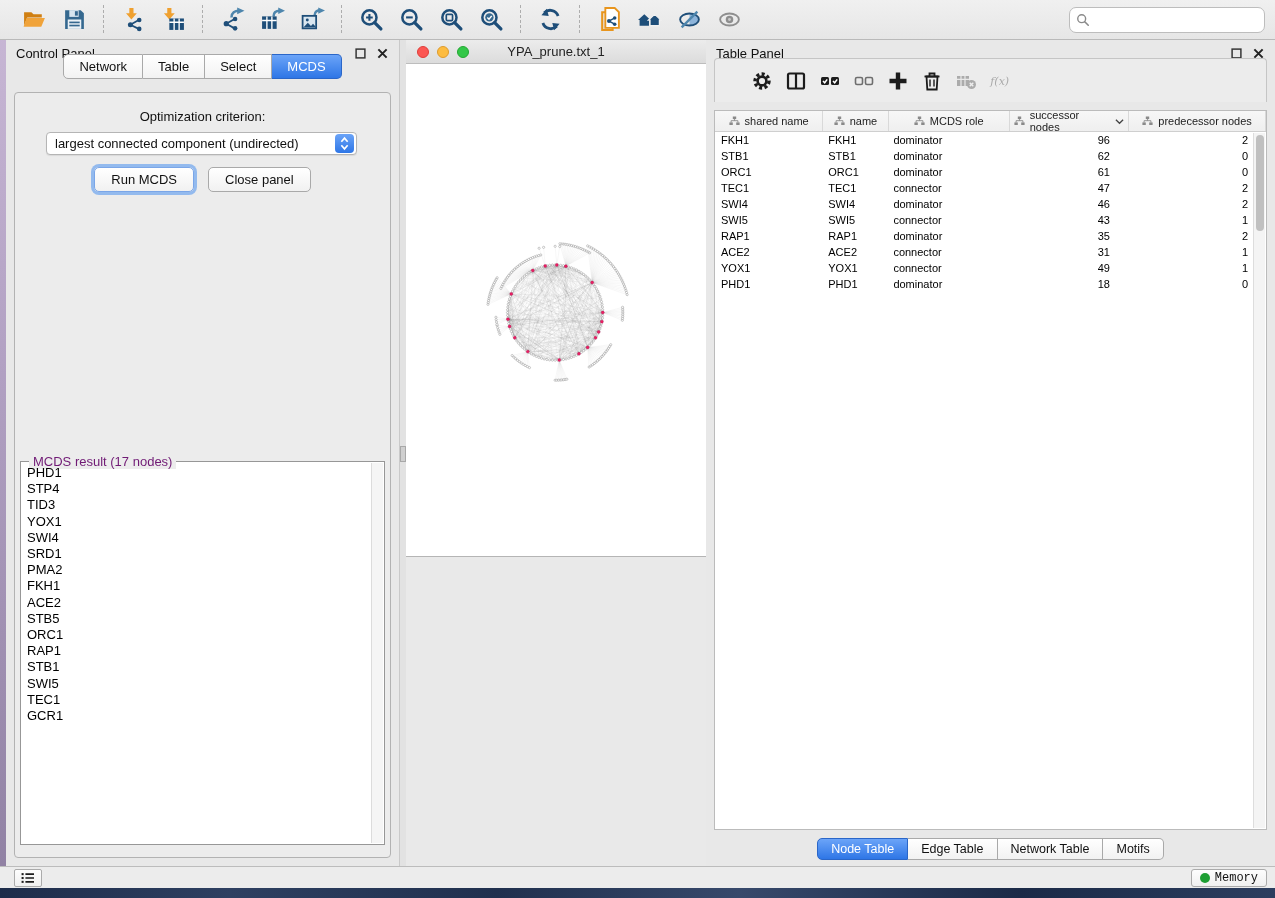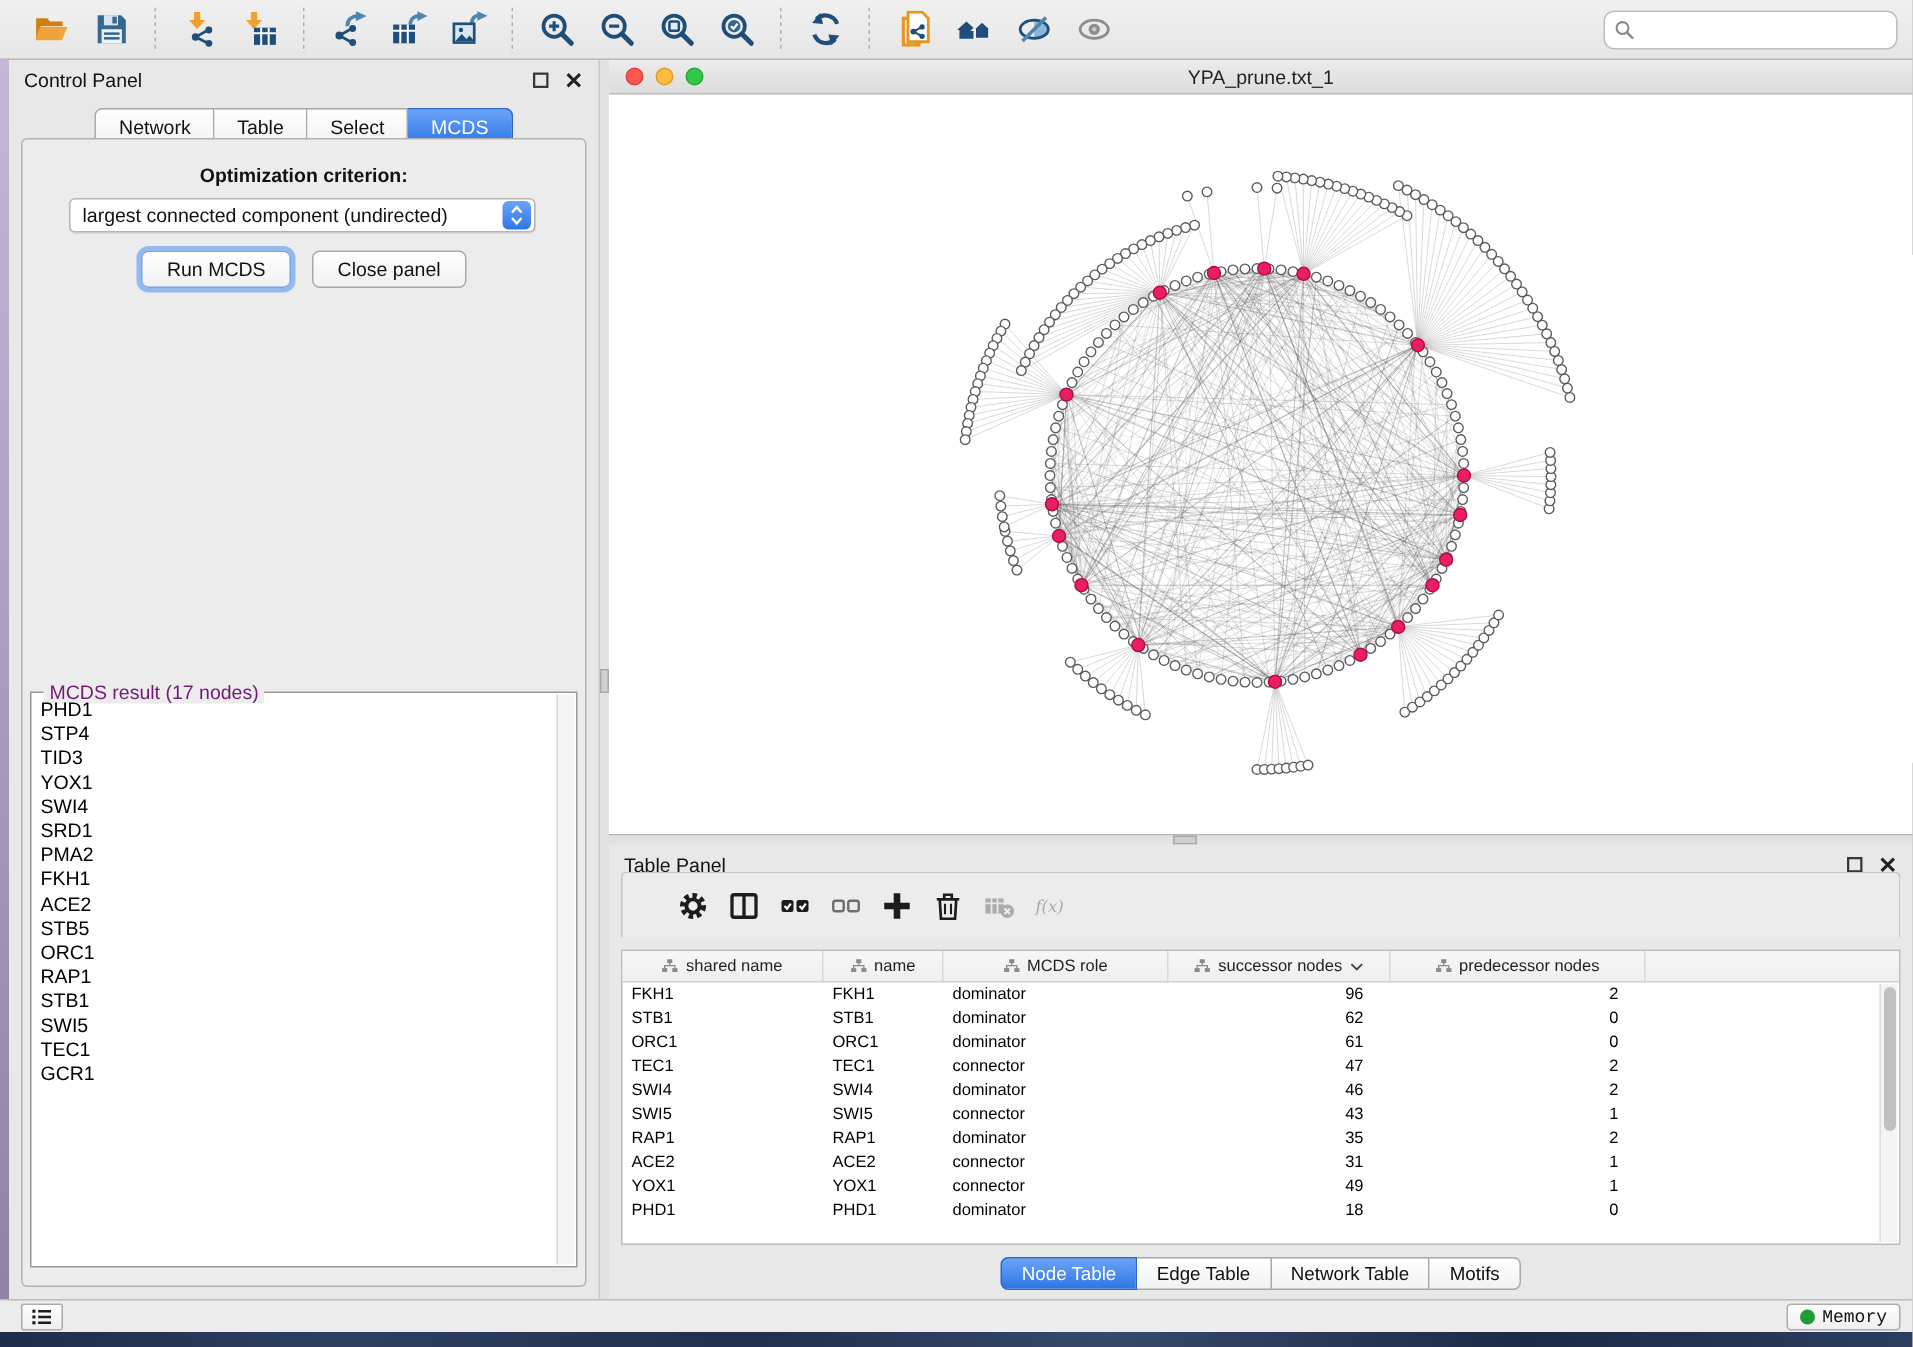--- a/index.html
+++ b/index.html
@@ -26,41 +26,41 @@
   .search-input { width:196px; height:26px; border:1px solid #bdbdbd; border-radius:7px;
     background:#fff; padding:0 8px 0 26px; font-size:13px; outline:none; color:#333; }
   .search-glass { position:absolute; left:7px; top:6px; width:14px; height:14px; }
 
   
   .main { position:absolute; left:0; top:40px; right:0; bottom:22px; display:flex; }
   .control-panel { width:394px; background:#e8e8e8; position:relative; border-right:1px solid #c9c9c9; }
   .v-splitter { width:6px; background:#e2e2e2; position:relative; }
   .v-splitter .grip { position:absolute; top:406px; left:0; width:6px; height:16px;
     background:#cfcfcf; border:1px solid #a8a8a8; }
-  .right-col { flex:1; display:flex; flex-direction:column; min-width:0; }
+  .right-col { flex:1; display:flex; flex-direction:row; min-width:0; }
 
   
   .panel-titlebar { height:26px; display:flex; align-items:center; padding:0 10px; font-size:13px; color:#111; }
   .panel-titlebar .spacer { flex:1; }
   .mini-btn { width:13px; height:13px; margin-left:9px; display:flex; align-items:center; justify-content:center; }
   .mini-btn svg { width:11px; height:11px; }
 
   
   .seg { display:flex; justify-content:center; }
   .seg-tab { background:linear-gradient(#ffffff,#f2f2f2); border:1px solid #a9a9a9; border-left:none;
     padding:4px 15px; font-size:13px; color:#111; cursor:default; }
   .seg-tab:first-child { border-left:1px solid #a9a9a9; border-radius:5px 0 0 5px; }
   .seg-tab:last-child { border-radius:0 5px 5px 0; }
   .seg-tab.selected { background:linear-gradient(#6ba4f8,#2e76e6); color:#fff; border-color:#2a66c8; }
 
   
-  .cp-tabs { position:absolute; top:32px; left:0; right:0; }
+  .cp-tabs { position:absolute; top:14px; left:0; right:0; }
   .cp-box { position:absolute; top:52px; left:8px; right:8px; bottom:8px;
     background:#ececec; border:1px solid #b2b2b2; border-radius:4px; }
-  .opt-label { position:absolute; top:16px; left:0; right:0; text-align:center; font-size:13px; color:#111;font-weight:bold; }
+  .opt-label { position:absolute; top:16px; left:0; right:0; text-align:center; font-size:13px; color:#111; }
   .dropdown { position:absolute; top:39px; left:31px; right:33px; height:23px; background:#fff;
     border:1px solid #b5b5b5; border-radius:4px; display:flex; align-items:center; font-size:13px; color:#111;
     box-shadow:0 1px 1px rgba(0,0,0,.08); }
   .dropdown .dd-text { flex:1; padding-left:8px; white-space:nowrap; overflow:hidden; }
   .dd-stepper { width:19px; height:19px; margin-right:2px; border-radius:4px;
     background:linear-gradient(#6ba4f8,#2e76e6); display:flex; flex-direction:column;
     align-items:center; justify-content:center; }
   .dd-stepper svg { width:9px; height:8px; }
   .btn-row { position:absolute; top:74px; left:0; right:0; display:flex; justify-content:center; gap:14px; }
   .push-btn { background:linear-gradient(#ffffff,#f1f1f1); border:1px solid #a9a9a9; border-radius:5px;

